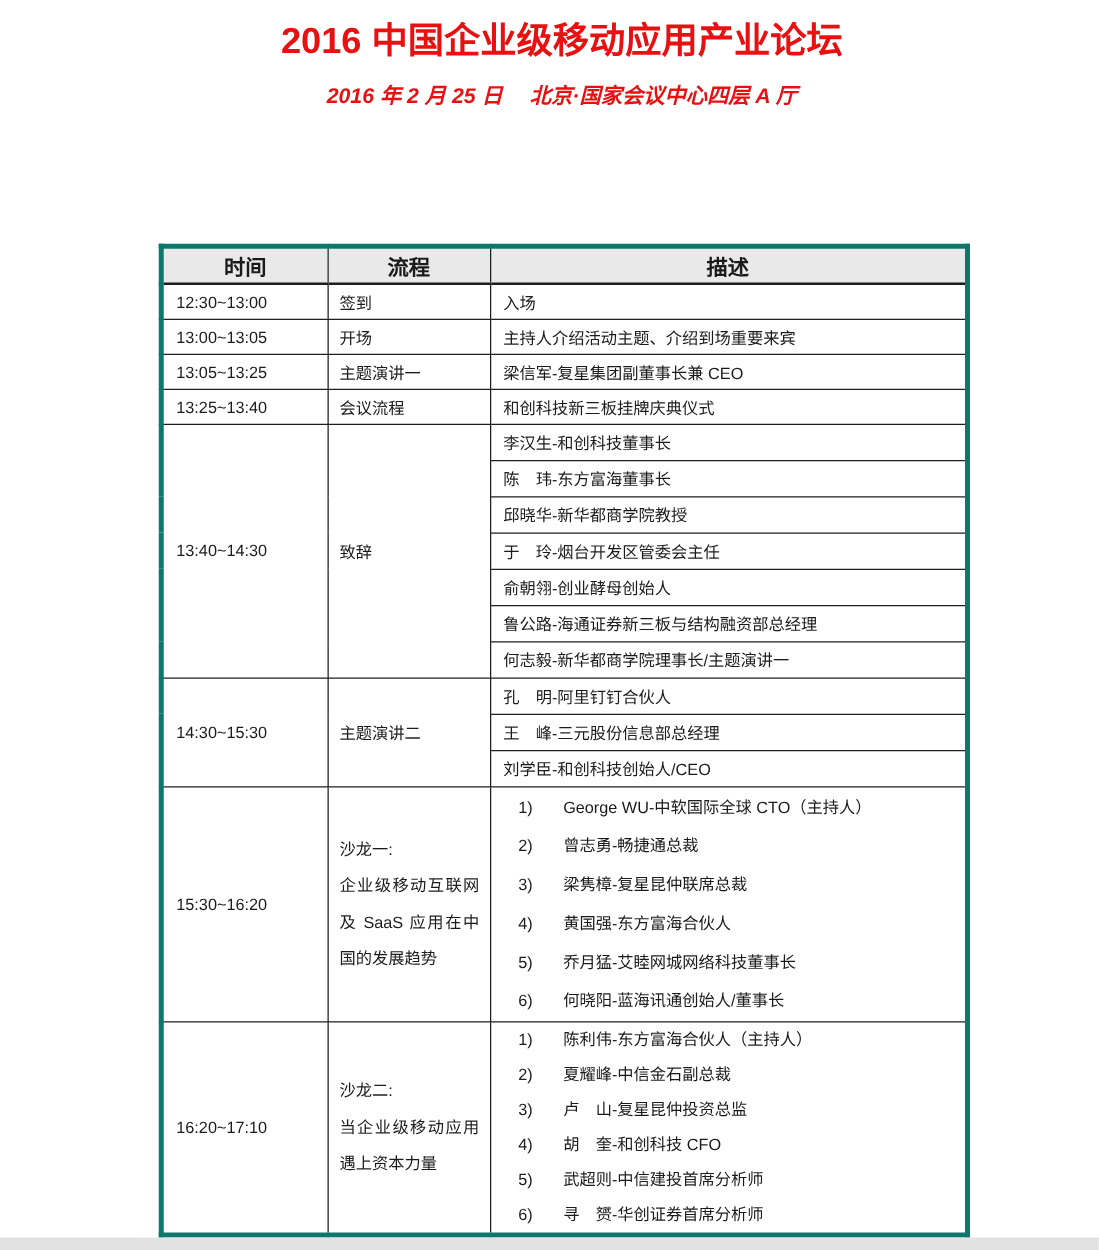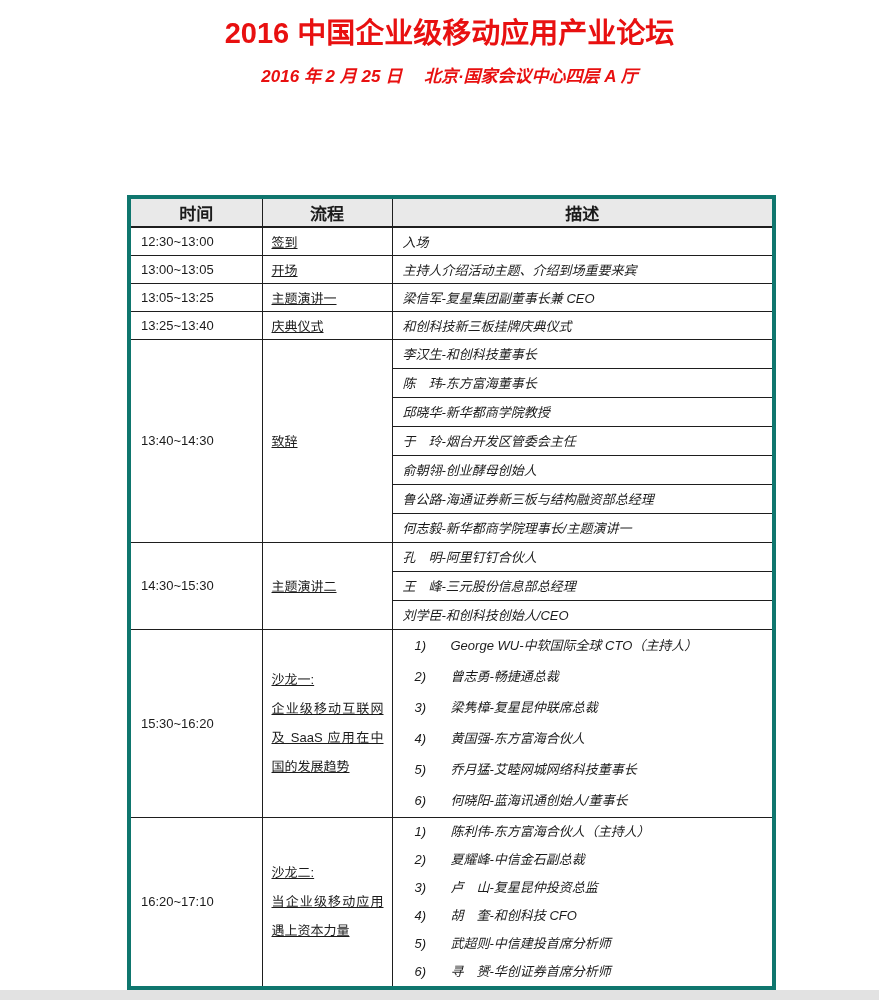--- a/index.html
+++ b/index.html
@@ -46,22 +46,22 @@
     text-align: center;
   }
   .col-time { width: 133px; }
   .col-proc { width: 130px; }
   .col-desc { width: 382px; }
 
   tbody td { height: 28px; }
   tr.subrow td { height: 29px; }
 
   .time-cell { padding: 0 4px 0 10px; }
-  .proc-cell { padding: 0 8px 0 9px; text-decoration: underline; }
-  .desc-cell { padding: 0 8px 0 10px; font-style: italic; }
+  .proc-cell { padding: 0 8px 0 9px; }
+  .desc-cell { padding: 0 8px 0 10px; }
 
   
   .salon .proc-cell { line-height: 29px; }
   .proc-text { text-align: justify; }
   .salon1 .desc-cell { height: 188px; }
   .salon2 .desc-cell { height: 167px; }
 
   .speaker-list { padding-left: 12px; }
   .speaker { display: flex; }
   .speaker .no { width: 36px; flex: none; }
@@ -112,21 +112,21 @@
       </tr>
 
       <tr>
         <td class="time-cell">13:05~13:25</td>
         <td class="proc-cell">主题演讲一</td>
         <td class="desc-cell">梁信军-复星集团副董事长兼 CEO</td>
       </tr>
 
       <tr>
         <td class="time-cell">13:25~13:40</td>
-        <td class="proc-cell">庆典仪式</td>
+        <td class="proc-cell">会议流程</td>
         <td class="desc-cell">和创科技新三板挂牌庆典仪式</td>
       </tr>
 
       <tr class="subrow">
         <td class="time-cell" rowspan="7">13:40~14:30</td>
         <td class="proc-cell" rowspan="7">致辞</td>
         <td class="desc-cell">李汉生-和创科技董事长</td>
       </tr>
       <tr class="subrow">
           <td class="desc-cell">陈　玮-东方富海董事长</td>

